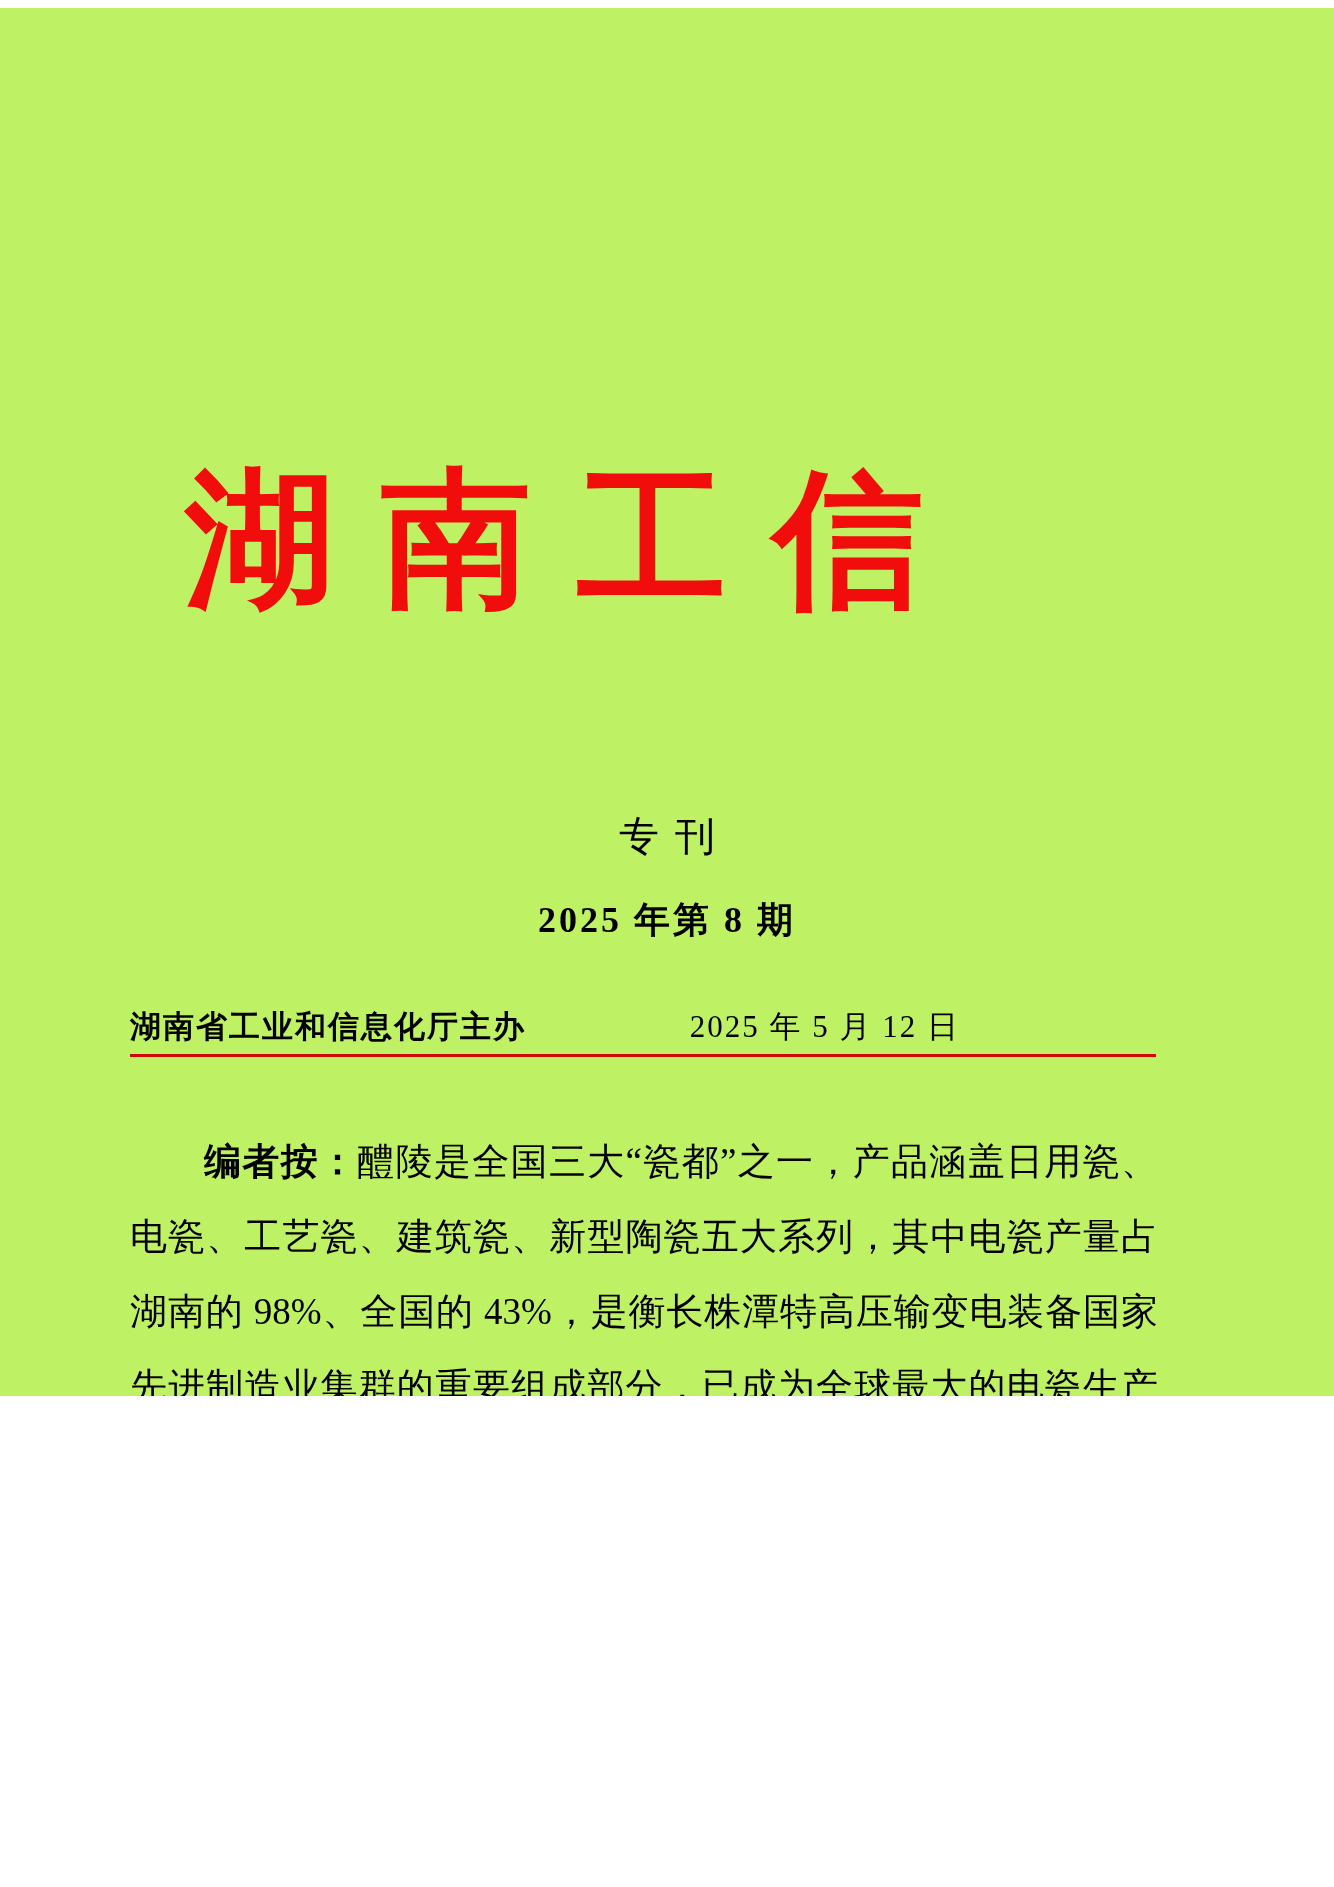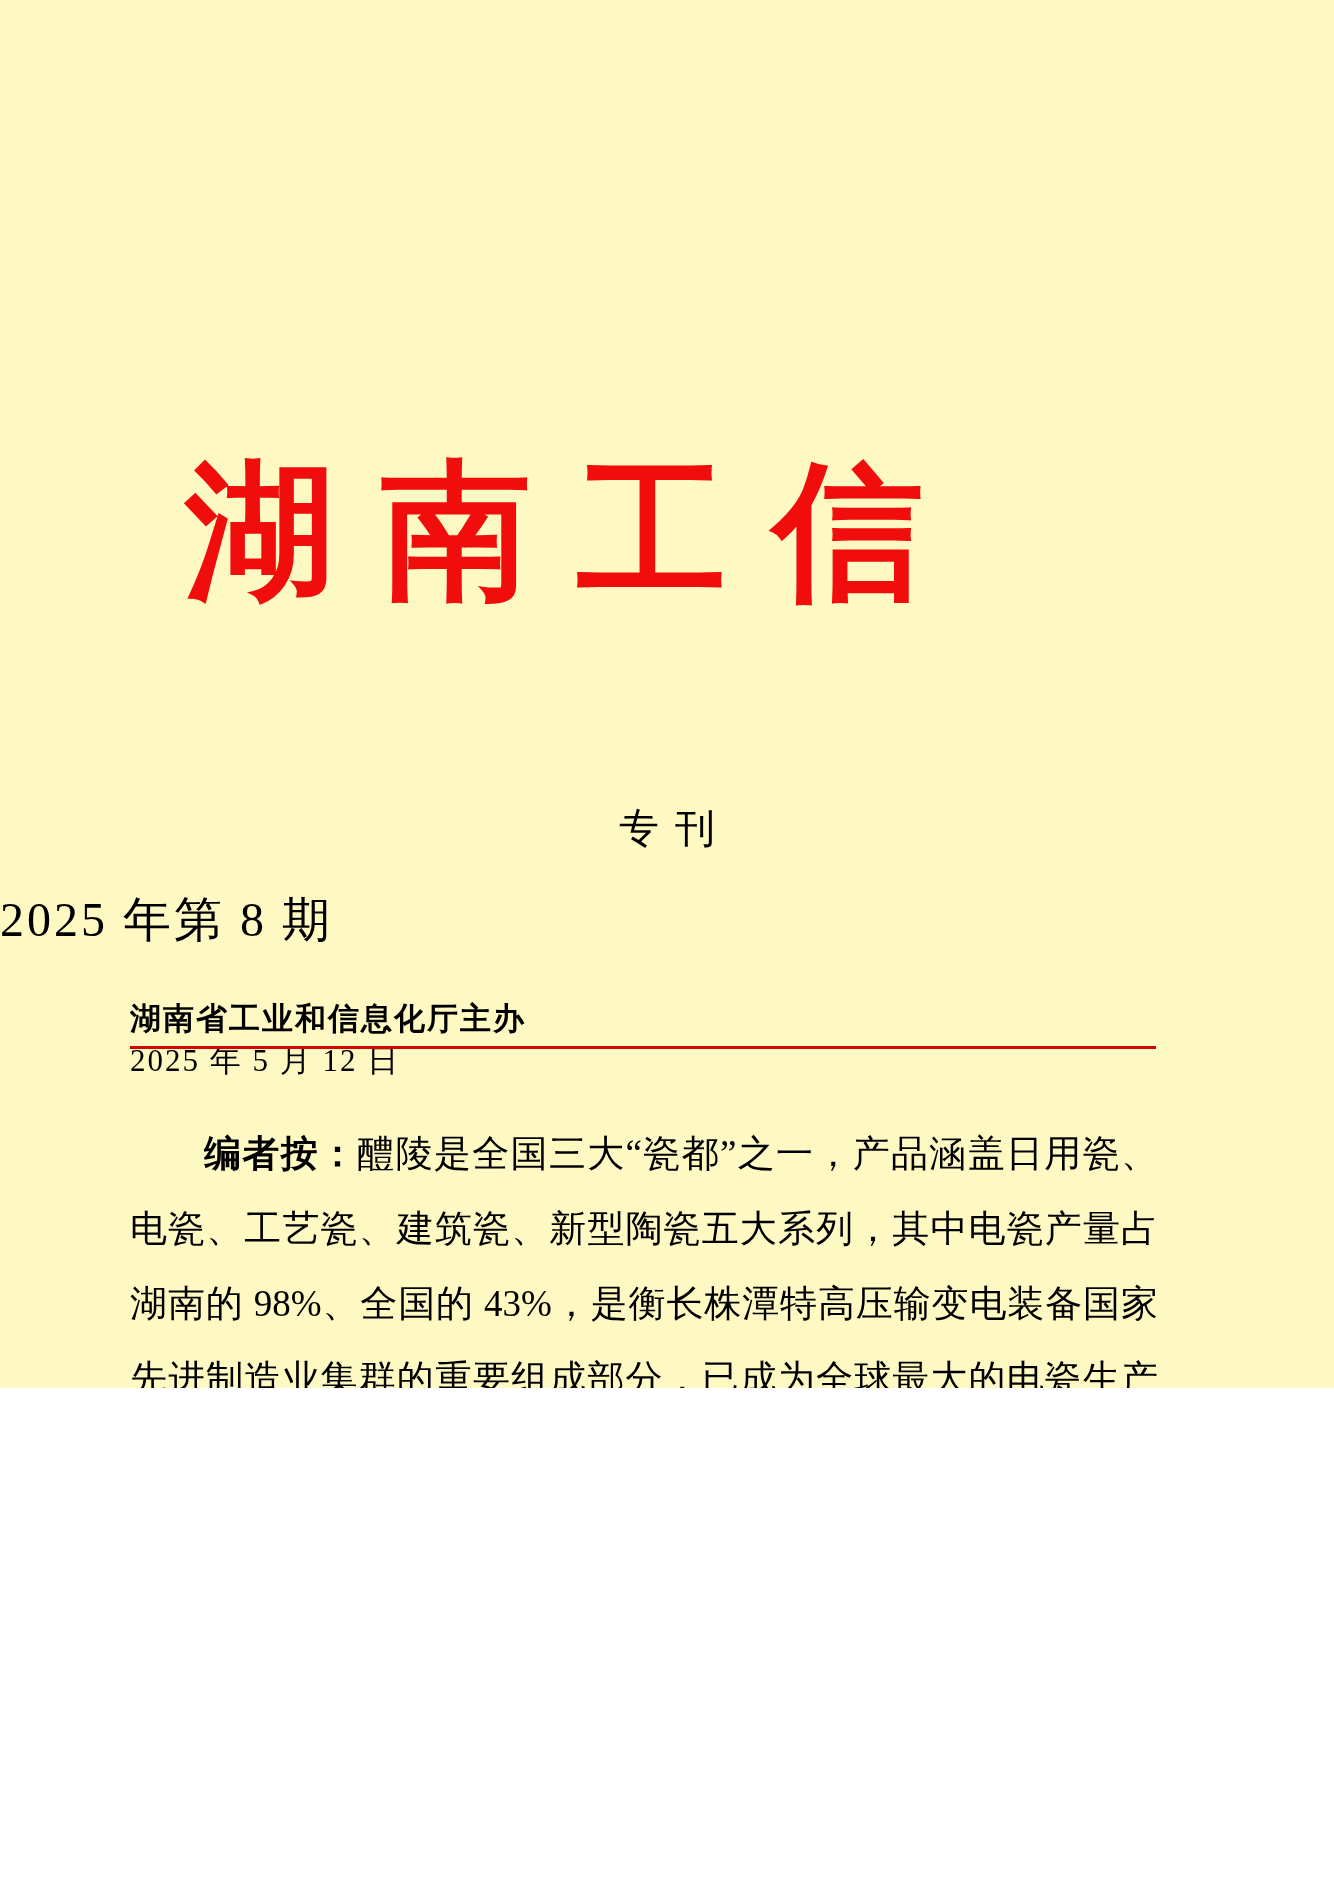--- a/index.html
+++ b/index.html
@@ -4,22 +4,22 @@
 <style>
   html, body {
     margin: 0;
     padding: 0;
     background: #ffffff;
   }
   .page {
     position: relative;
     width: 1334px;
     height: 1388px;
-    margin: 0 auto;
-    background: #fef9c3;
+    margin: 8px auto;
+    background: #bef264;
     color: #000000;
     font-family: "Liberation Serif", "DejaVu Serif", serif;
     overflow: hidden;
   }
   
   .masthead {
     position: absolute;
     top: 442px;
     left: 0;
     width: 1334px;
@@ -44,35 +44,35 @@
     font-size: 40px;
     letter-spacing: 16px;
     text-indent: 16px;
   }
   
   .issue-line {
     position: absolute;
     top: 888px;
     left: 0;
     width: 1334px;
-    text-align: left;
-    font-size: 48px;
+    text-align: center;
+    font-size: 36px;
     letter-spacing: 3px;
+    font-weight: bold;
   }
   
   .pub-row {
     position: absolute;
     top: 998px;
     left: 130px;
     width: 1026px;
     display: flex;
     justify-content: space-between;
     align-items: baseline;
     font-size: 31px;
-    flex-direction: column;
   }
   .publisher {
     font-weight: bold;
     letter-spacing: 2px;
   }
   .pub-date {
     letter-spacing: 2px;
     padding-right: 196px;
     text-align: right;
   }

